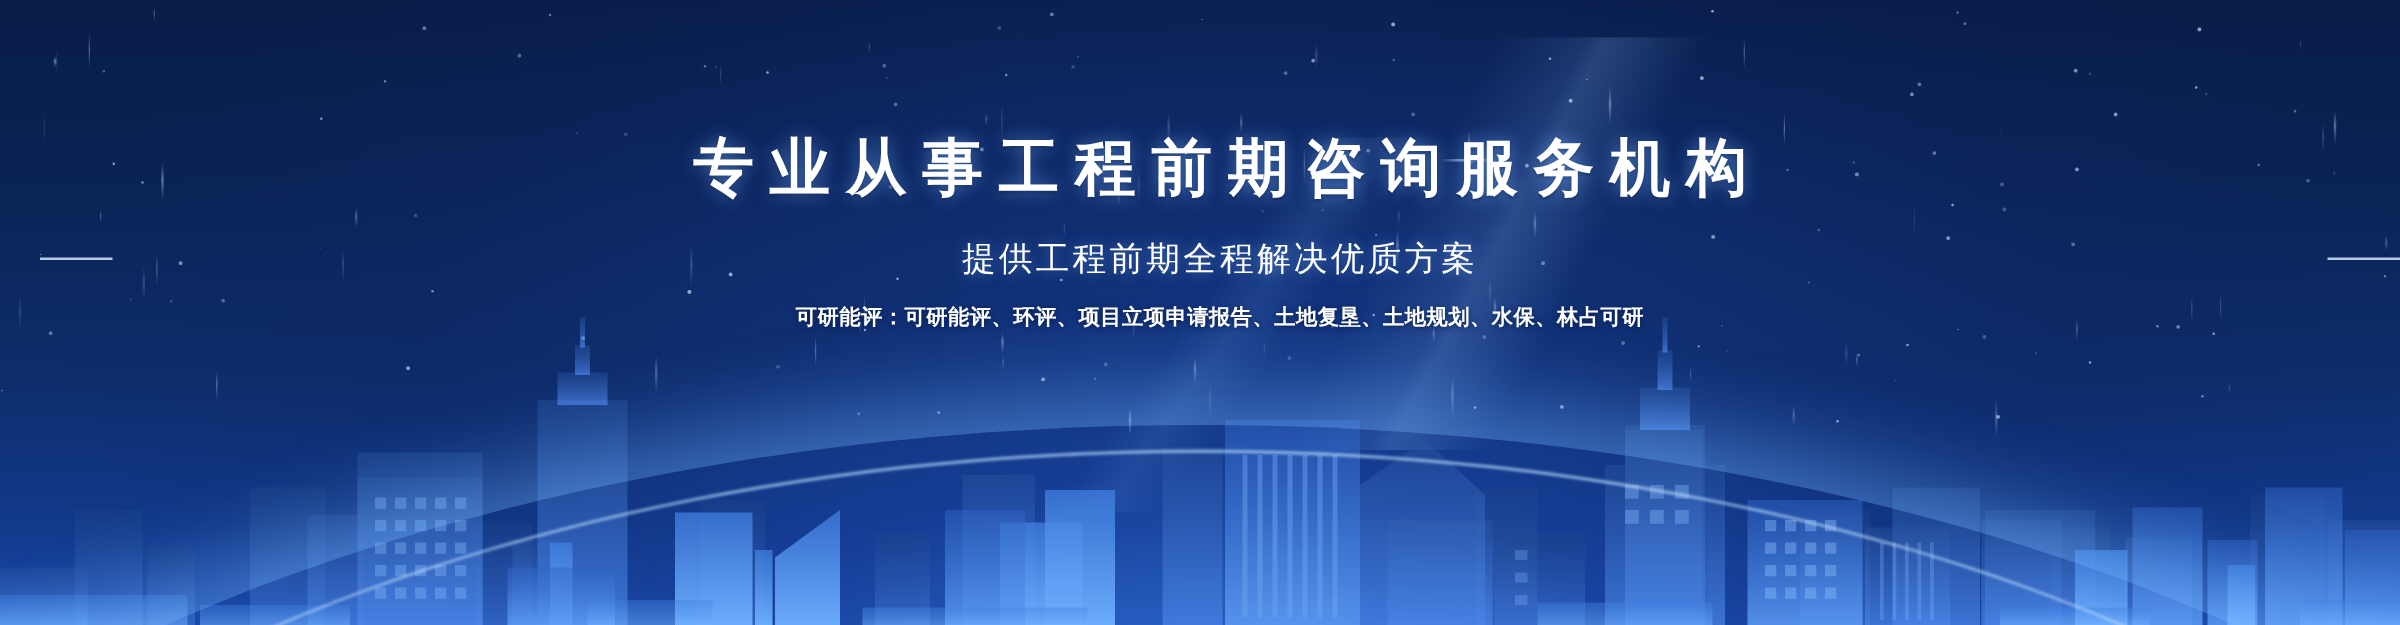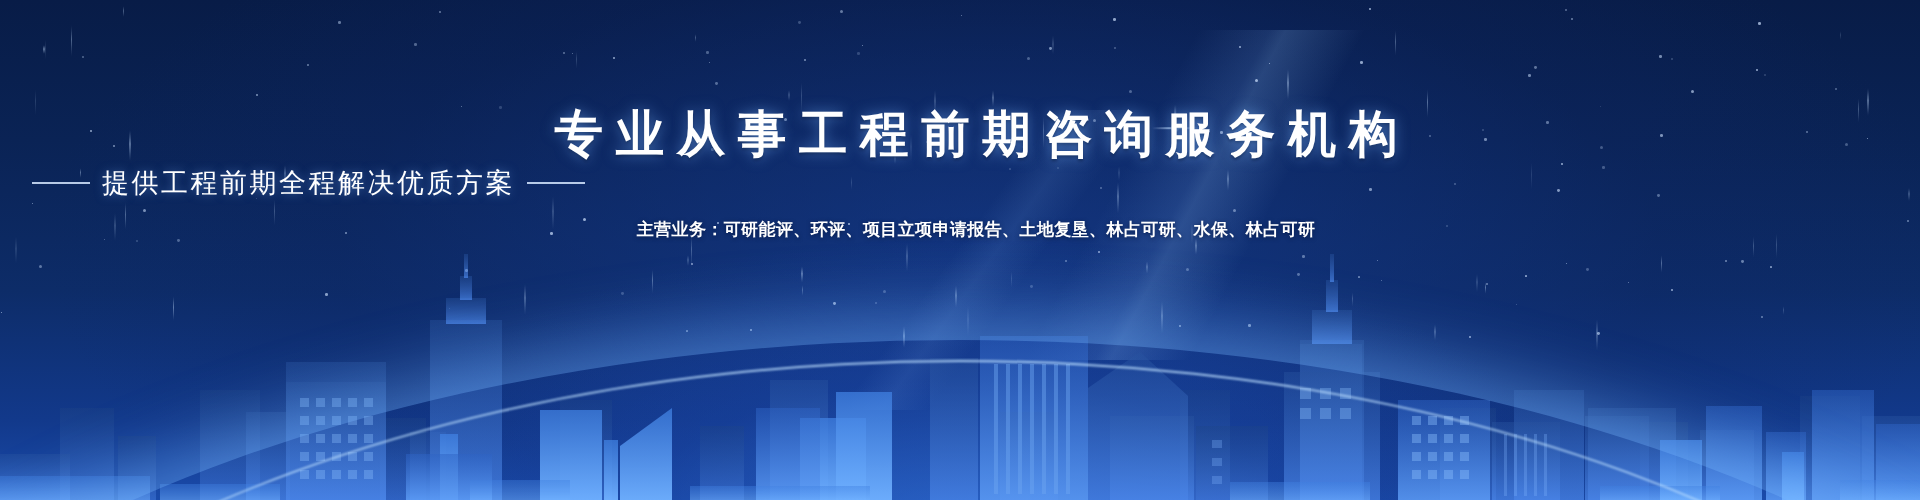--- a/index.html
+++ b/index.html
@@ -113,24 +113,24 @@
     color:#ffffff;
     letter-spacing:13px;
     padding-left:13px;
     font-family:"Liberation Sans", sans-serif;
     text-shadow:0 0 14px rgba(120,180,255,0.55), 0 2px 3px rgba(4,18,52,0.6);
     font-stretch:condensed;
     transform:scaleX(0.97);
   }
 
   .subline {
-    margin-top:4px;
+    margin-top:28px;
     display:flex;
     align-items:center;
-    justify-content:flex-start;
+    justify-content:space-between;
     gap:12px;
   }
   .dash {
     display:block;
     width:58px; height:2px;
     background:rgba(214,232,255,0.85);
   }
   .subline-text {
     font-size:27px;
     line-height:34px;
@@ -546,16 +546,16 @@
   <div class="content">
 
     <div class="headline">专业从事工程前期咨询服务机构</div>
 
     <div class="subline">
       <span class="dash"></span>
       <span class="subline-text">提供工程前期全程解决优质方案</span>
       <span class="dash"></span>
     </div>
 
-    <div class="bizline">主营业务：可研能评、环评、项目立项申请报告、土地复垦、林占可研、水保、林占可研</div>
+    <div class="bizline">可研能评：可研能评、环评、项目立项申请报告、土地复垦、土地规划、水保、林占可研</div>
   </div>
 
 </div>
 
 </body></html>

